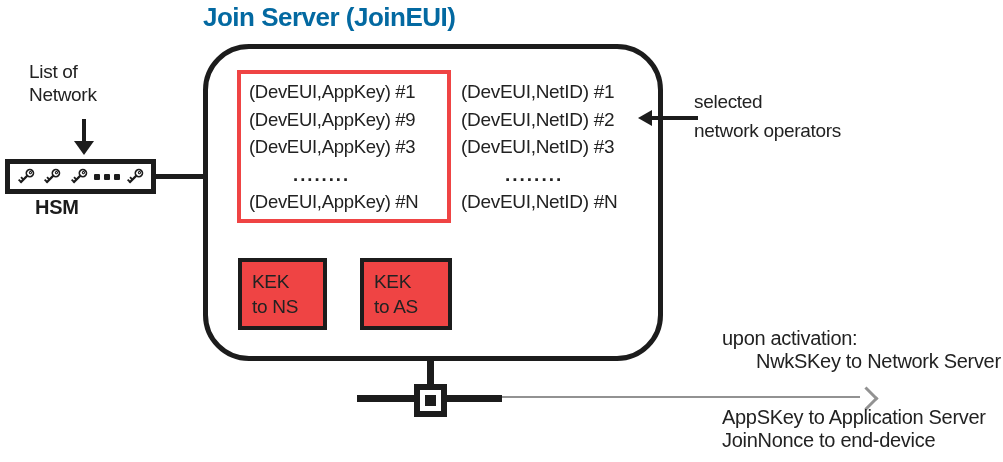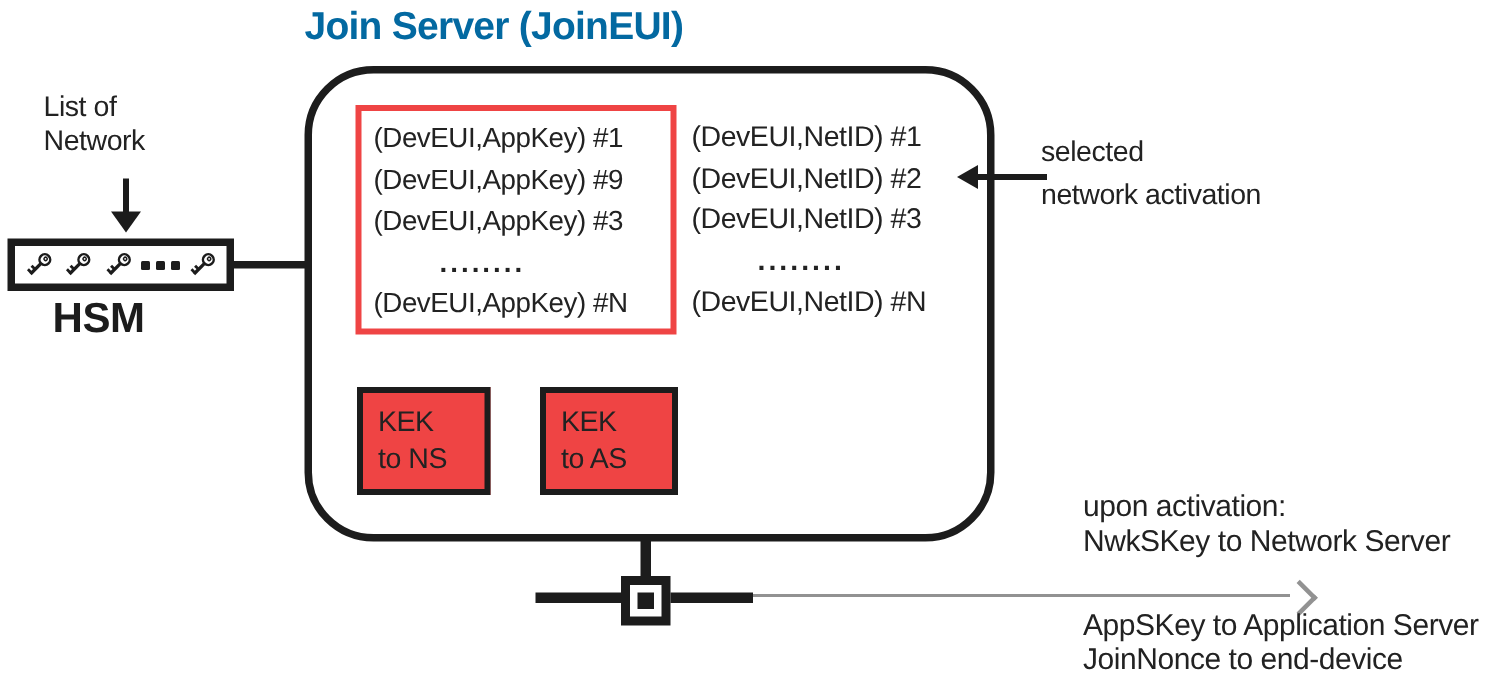--- a/index.html
+++ b/index.html
@@ -12,21 +12,21 @@
   .title{left:203px;top:2px;font-size:26px;font-weight:bold;letter-spacing:-0.5px;color:#0369a1;white-space:nowrap;}
   
   .hsm-caption{left:29px;top:60px;width:112px;text-align:left;font-size:19px;line-height:23px;}
   .arrow-down-line{left:82px;top:119px;width:4px;height:23px;background:#1c1c1c;}
   .arrow-down-head{left:74px;top:141px;width:0;height:0;border-left:10px solid transparent;border-right:10px solid transparent;border-top:14px solid #1c1c1c;}
   .hsm-box{left:5px;top:159px;width:151px;height:35px;border:5px solid #1c1c1c;box-sizing:border-box;
     display:flex;align-items:center;justify-content:space-between;padding:0 5px;background:#fff;}
   .key{display:block;}
   .kdots{display:flex;gap:4px;align-items:center;}
   .kdots i{display:block;width:6px;height:6px;background:#1c1c1c;border-radius:1px;}
-  .hsm-label{left:35px;top:196px;font-size:28px;font-weight:bold;color:#1c1c1c;}
+  .hsm-label{left:35px;top:196px;font-size:20px;font-weight:bold;color:#1c1c1c;}
   .arrow-right-line{left:156px;top:174px;width:66px;height:5px;background:#1c1c1c;}
   .arrow-right-head{left:221px;top:168px;width:0;height:0;border-top:9px solid transparent;border-bottom:9px solid transparent;border-left:15px solid #1c1c1c;}
   
   .server-rect{left:203px;top:44px;width:460px;height:317px;border:5px solid #1c1c1c;border-radius:46px;box-sizing:border-box;background:#fff;}
   
   .appkey-box{left:237px;top:70px;width:214px;height:153px;border:4px solid #ef4444;box-sizing:border-box;
     padding:4px 0 0 8px;font-size:18.5px;line-height:27.5px;white-space:nowrap;background:#fff;}
   .netid-col{left:461px;top:78px;width:200px;font-size:19px;line-height:27.5px;white-space:nowrap;}
   .row-dots{font-weight:bold;letter-spacing:2px;padding-left:44px;}
   
@@ -41,21 +41,21 @@
   
   .conn-stub{left:427px;top:358px;width:7px;height:28px;background:#1c1c1c;}
   .conn-square{left:414px;top:384px;width:33px;height:33px;border:6px solid #1c1c1c;box-sizing:border-box;background:#fff;}
   .conn-square::after{content:"";position:absolute;left:50%;top:50%;width:11px;height:11px;margin:-5.5px 0 0 -5.5px;background:#1c1c1c;}
   .conn-hline{left:357px;top:395px;width:145px;height:7px;background:#1c1c1c;}
   .gray-line{left:502px;top:396px;width:358px;height:2px;background:#929292;}
   .gray-head{left:858px;top:390px;width:14px;height:14px;border-top:3px solid #929292;border-right:3px solid #929292;transform:rotate(45deg);}
   
   .bt{font-size:20px;white-space:nowrap;}
   .t-upon{left:722px;top:327px;}
-  .t-nwk{left:722px;top:350px;}
+  .t-nwk{left:756px;top:350px;}
   .t-app{left:722px;top:406px;}
   .t-join{left:722px;top:429px;}
 </style>
 </head>
 <body>
 
 <div class="canvas">
 
   <div class="abs title">Join Server (JoinEUI)</div>
 
@@ -129,21 +129,21 @@
     <div>(DevEUI,NetID) #2</div>
     <div>(DevEUI,NetID) #3</div>
     <div class="row-dots">........</div>
     <div>(DevEUI,NetID) #N</div>
   </div>
 
   <div class="abs sel-arrow-line"></div>
   <div class="abs sel-arrow-head"></div>
   <div class="abs sel-text">
     <div>selected</div>
-    <div>network activation</div>
+    <div>network operators</div>
   </div>
 
   <div class="abs kek kek-ns">
     <div>KEK</div>
     <div>to NS</div>
   </div>
   <div class="abs kek kek-as">
     <div>KEK</div>
     <div>to AS</div>
   </div>

